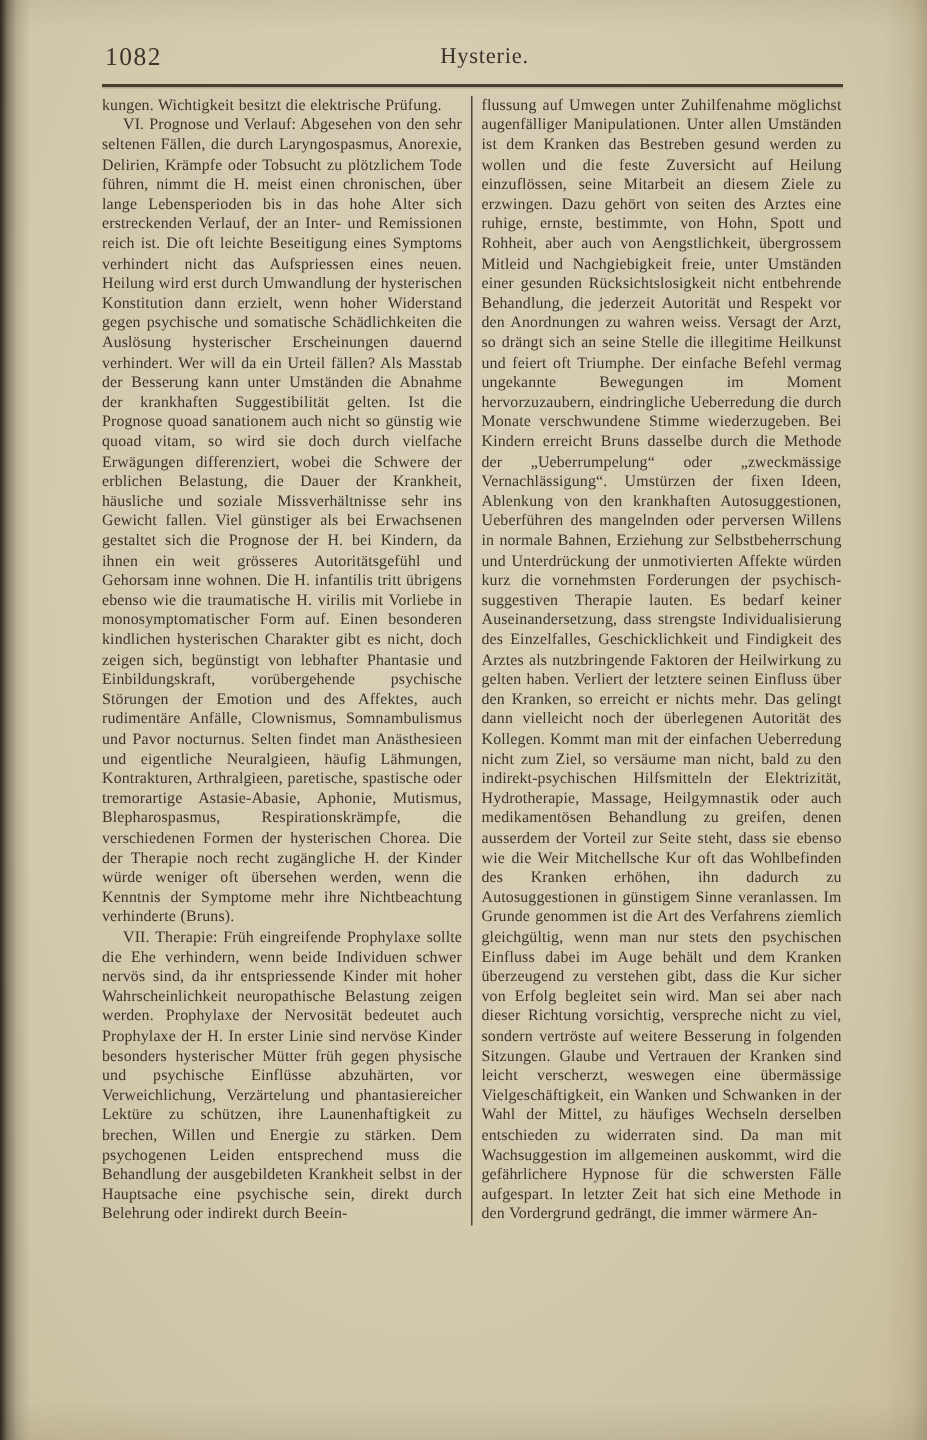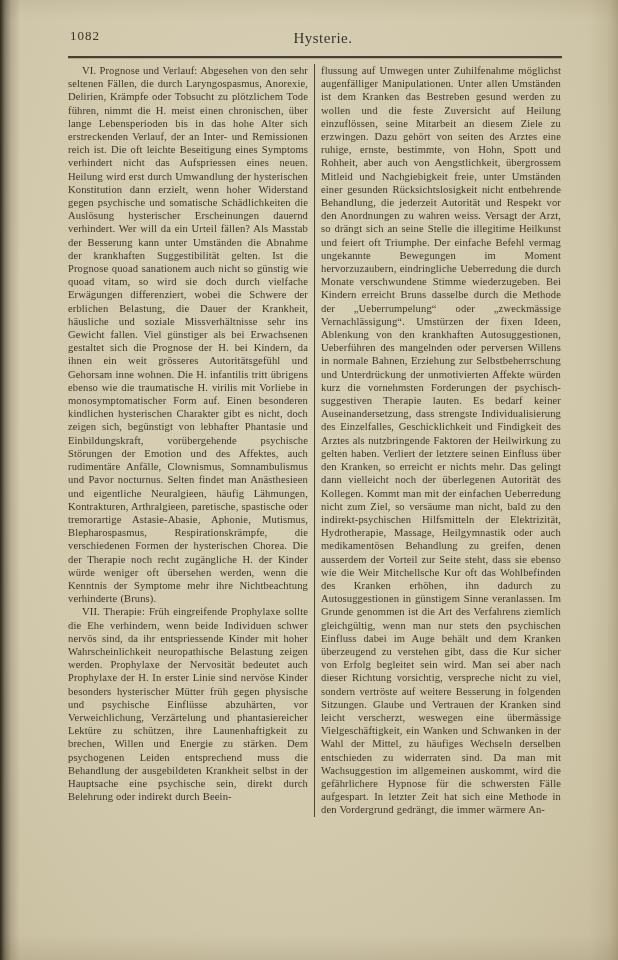--- a/index.html
+++ b/index.html
@@ -20,21 +20,21 @@
     position: absolute;
     left: 68px; top: 28px;
     width: 494px;
   }
   .running-head {
     position: relative;
     height: 24px;
   }
   .page-number {
     position: absolute; left: 2px; top: 0;
-    font-size: 13px; letter-spacing: 1px;
+    font-size: 17px; letter-spacing: 1px;
   }
   .head-title {
     position: absolute; left: 16px; right: 0; top: 2px;
     text-align: center;
     font-size: 15px; letter-spacing: 0.5px;
   }
   .head-rule {
     margin-top: 4px;
     height: 2px;
     background: #474032;
@@ -70,20 +70,21 @@
 
   <div class="running-head">
     <span class="page-number">1082</span>
     <span class="head-title">Hysterie.</span>
   </div>
 
   <div class="head-rule"></div>
 
   <div class="textblock">
     <div class="col">
+        <p class="para">kungen. Wichtigkeit besitzt die elektrische Prüfung.</p>
         <p class="para indent"><b>VI. Prognose und Verlauf:</b> Abgesehen von den sehr seltenen Fällen, die durch Laryngospasmus, Anorexie, Delirien, Krämpfe oder Tobsucht zu plötzlichem Tode führen, nimmt die H. meist einen chronischen, über lange Lebensperioden bis in das hohe Alter sich erstreckenden Verlauf, der an Inter- und Remissionen reich ist. Die oft leichte Beseitigung eines Symptoms verhindert nicht das Aufspriessen eines neuen. Heilung wird erst durch Umwandlung der hysterischen Konstitution dann erzielt, wenn hoher Widerstand gegen psychische und somatische Schädlichkeiten die Auslösung hysterischer Erscheinungen dauernd verhindert. Wer will da ein Urteil fällen? Als Masstab der Besserung kann unter Umständen die Abnahme der krankhaften Suggestibilität gelten. Ist die Prognose quoad sanationem auch nicht so günstig wie quoad vitam, so wird sie doch durch vielfache Erwägungen differenziert, wobei die Schwere der erblichen Belastung, die Dauer der Krankheit, häusliche und soziale Missverhältnisse sehr ins Gewicht fallen. Viel günstiger als bei Erwachsenen gestaltet sich die Prognose der H. bei Kindern, da ihnen ein weit grösseres Autoritätsgefühl und Gehorsam inne wohnen. Die H. infantilis tritt übrigens ebenso wie die traumatische H. virilis mit Vorliebe in monosymptomatischer Form auf. Einen besonderen kindlichen hysterischen Charakter gibt es nicht, doch zeigen sich, begünstigt von lebhafter Phantasie und Einbildungskraft, vorübergehende psychische Störungen der Emotion und des Affektes, auch rudimentäre Anfälle, Clownismus, Somnambulismus und Pavor nocturnus. Selten findet man Anästhesieen und eigentliche Neuralgieen, häufig Lähmungen, Kontrakturen, Arthralgieen, paretische, spastische oder tremorartige Astasie-Abasie, Aphonie, Mutismus, Blepharospasmus, Respirationskrämpfe, die verschiedenen Formen der hysterischen Chorea. Die der Therapie noch recht zugängliche H. der Kinder würde weniger oft übersehen werden, wenn die Kenntnis der Symptome mehr ihre Nichtbeachtung verhinderte (Bruns).</p>
         <p class="para indent"><b>VII. Therapie:</b> Früh eingreifende Prophylaxe sollte die Ehe verhindern, wenn beide Individuen schwer nervös sind, da ihr entspriessende Kinder mit hoher Wahrscheinlichkeit neuropathische Belastung zeigen werden. Prophylaxe der Nervosität bedeutet auch Prophylaxe der H. In erster Linie sind nervöse Kinder besonders hysterischer Mütter früh gegen physische und psychische Einflüsse abzuhärten, vor Verweichlichung, Verzärtelung und phantasiereicher Lektüre zu schützen, ihre Launenhaftigkeit zu brechen, Willen und Energie zu stärken. Dem psychogenen Leiden entsprechend muss die Behandlung der ausgebildeten Krankheit selbst in der Hauptsache eine psychische sein, direkt durch Belehrung oder indirekt durch Beein-</p>
       </div>
     <div class="col-divider"></div>
     <div class="col">
         <p class="para">flussung auf Umwegen unter Zuhilfenahme möglichst augenfälliger Manipulationen. Unter allen Umständen ist dem Kranken das Bestreben gesund werden zu wollen und die feste Zuversicht auf Heilung einzuflössen, seine Mitarbeit an diesem Ziele zu erzwingen. Dazu gehört von seiten des Arztes eine ruhige, ernste, bestimmte, von Hohn, Spott und Rohheit, aber auch von Aengstlichkeit, übergrossem Mitleid und Nachgiebigkeit freie, unter Umständen einer gesunden Rücksichtslosigkeit nicht entbehrende Behandlung, die jederzeit Autorität und Respekt vor den Anordnungen zu wahren weiss. Versagt der Arzt, so drängt sich an seine Stelle die illegitime Heilkunst und feiert oft Triumphe. Der einfache Befehl vermag ungekannte Bewegungen im Moment hervorzuzaubern, eindringliche Ueberredung die durch Monate verschwundene Stimme wiederzugeben. Bei Kindern erreicht Bruns dasselbe durch die Methode der „Ueberrumpelung“ oder „zweckmässige Vernachlässigung“. Umstürzen der fixen Ideen, Ablenkung von den krankhaften Autosuggestionen, Ueberführen des mangelnden oder perversen Willens in normale Bahnen, Erziehung zur Selbstbeherrschung und Unterdrückung der unmotivierten Affekte würden kurz die vornehmsten Forderungen der psychisch-suggestiven Therapie lauten. Es bedarf keiner Auseinandersetzung, dass strengste Individualisierung des Einzelfalles, Geschicklichkeit und Findigkeit des Arztes als nutzbringende Faktoren der Heilwirkung zu gelten haben. Verliert der letztere seinen Einfluss über den Kranken, so erreicht er nichts mehr. Das gelingt dann vielleicht noch der überlegenen Autorität des Kollegen. Kommt man mit der einfachen Ueberredung nicht zum Ziel, so versäume man nicht, bald zu den indirekt-psychischen Hilfsmitteln der Elektrizität, Hydrotherapie, Massage, Heilgymnastik oder auch medikamentösen Behandlung zu greifen, denen ausserdem der Vorteil zur Seite steht, dass sie ebenso wie die Weir Mitchellsche Kur oft das Wohlbefinden des Kranken erhöhen, ihn dadurch zu Autosuggestionen in günstigem Sinne veranlassen. Im Grunde genommen ist die Art des Verfahrens ziemlich gleichgültig, wenn man nur stets den psychischen Einfluss dabei im Auge behält und dem Kranken überzeugend zu verstehen gibt, dass die Kur sicher von Erfolg begleitet sein wird. Man sei aber nach dieser Richtung vorsichtig, verspreche nicht zu viel, sondern vertröste auf weitere Besserung in folgenden Sitzungen. Glaube und Vertrauen der Kranken sind leicht verscherzt, weswegen eine übermässige Vielgeschäftigkeit, ein Wanken und Schwanken in der Wahl der Mittel, zu häufiges Wechseln derselben entschieden zu widerraten sind. Da man mit Wachsuggestion im allgemeinen auskommt, wird die gefährlichere Hypnose für die schwersten Fälle aufgespart. In letzter Zeit hat sich eine Methode in den Vordergrund gedrängt, die immer wärmere An-</p>
       </div>
   </div>
 
 </div>

